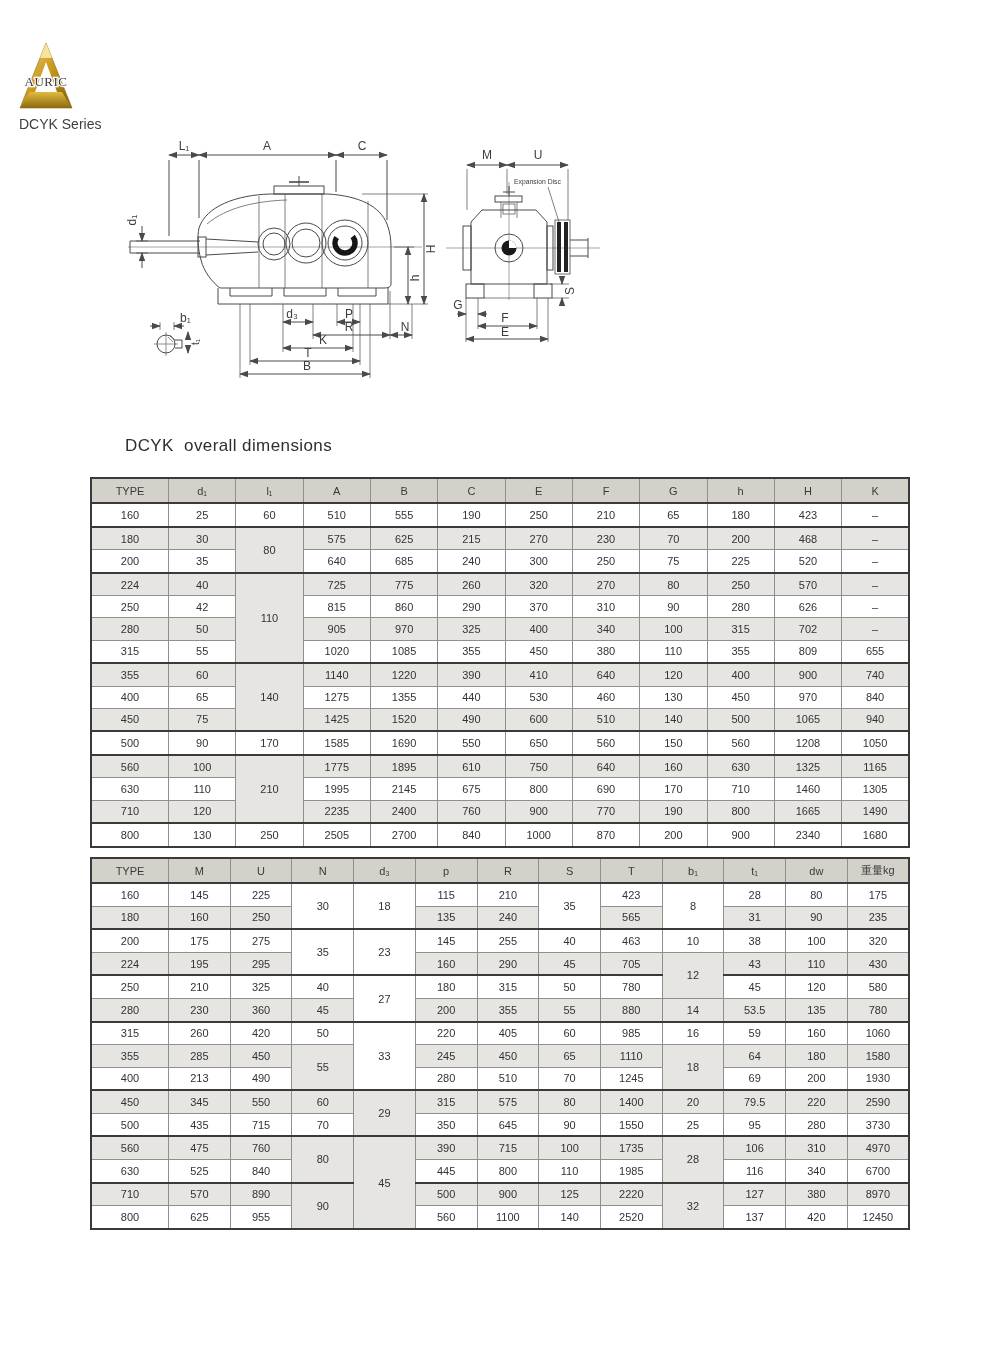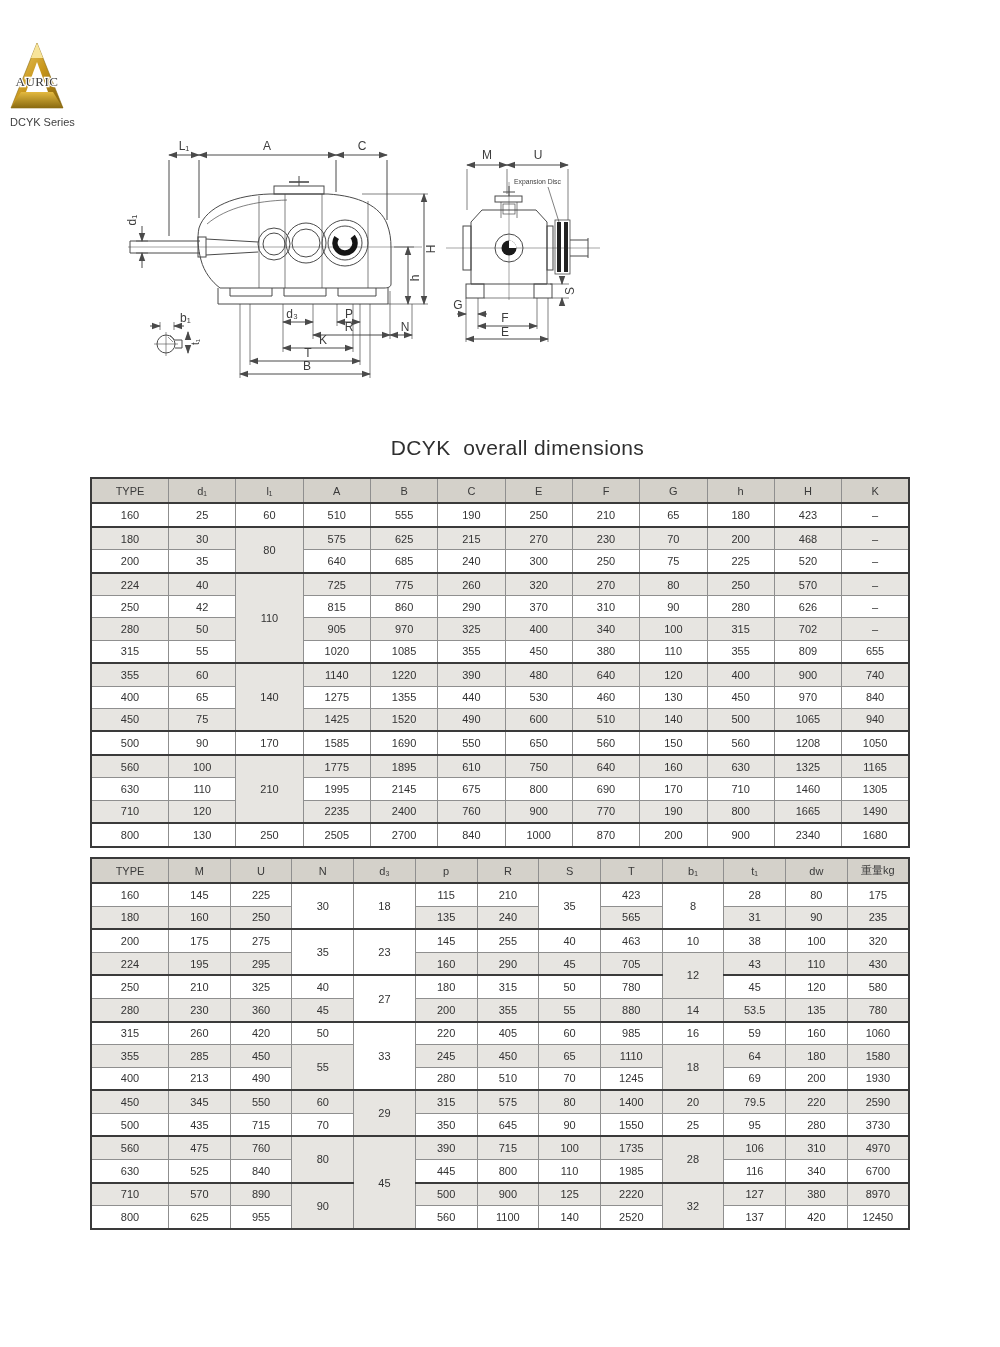--- a/index.html
+++ b/index.html
@@ -3,25 +3,25 @@
 <meta charset="utf-8">
 <style>
   html,body{margin:0;padding:0;}
   body{
     width:1000px;height:1347px;background:#ffffff;position:relative;
     font-family:"Liberation Sans","DejaVu Sans",sans-serif;color:#2e2e2e;
     -webkit-font-smoothing:antialiased;
   }
   .abs{position:absolute;}
   
-  .logo{left:9px;top:42px;width:90px;}
-  .logo-series{position:absolute;left:1px;top:74px;font-size:11px;color:#3f3f3f;white-space:nowrap;text-align:right;}
+  .logo{left:18px;top:42px;width:90px;}
+  .logo-series{position:absolute;left:1px;top:74px;font-size:14px;color:#3f3f3f;white-space:nowrap;text-align:right;}
   
-  .title{left:90px;top:436px;width:820px;text-align:center;text-indent:35px;
-         font-size:21px;color:#2f2f2f;letter-spacing:.4px;white-space:pre;}
+  .title{left:90px;top:436px;width:820px;text-align:left;text-indent:35px;
+         font-size:17px;color:#2f2f2f;letter-spacing:.4px;white-space:pre;}
   
   table.dims{border-collapse:collapse;table-layout:fixed;width:820px;
              font-size:11px;color:#333;border:2px solid #3a3a3a;}
   table.dims th,table.dims td{border:1px solid #8f8f8f;text-align:center;vertical-align:middle;
              padding:0;font-weight:normal;overflow:hidden;white-space:nowrap;}
   table.dims th{background:#d4d1ca;height:23px;border-bottom:2px solid #3a3a3a;color:#3a3a3a;}
   table.dims th:first-child,table.dims td:first-child{width:76px;margin-left:8px;}
   table.dims tr.shaded td{background:#e7e5e1;}
   table.dims td.merged{background:#ffffff;}
   table.dims tr.gstart td{border-top:2px solid #3a3a3a;}
@@ -350,21 +350,21 @@
         <td>809</td>
         <td>655</td>
       </tr>
       <tr class="shaded gstart">
         <td>355</td>
         <td>60</td>
         <td rowspan="3" class="merged">140</td>
         <td>1140</td>
         <td>1220</td>
         <td>390</td>
-        <td>480</td>
+        <td>410</td>
         <td>640</td>
         <td>120</td>
         <td>400</td>
         <td>900</td>
         <td>740</td>
       </tr>
       <tr>
         <td>400</td>
         <td>65</td>
         <td>1275</td>

